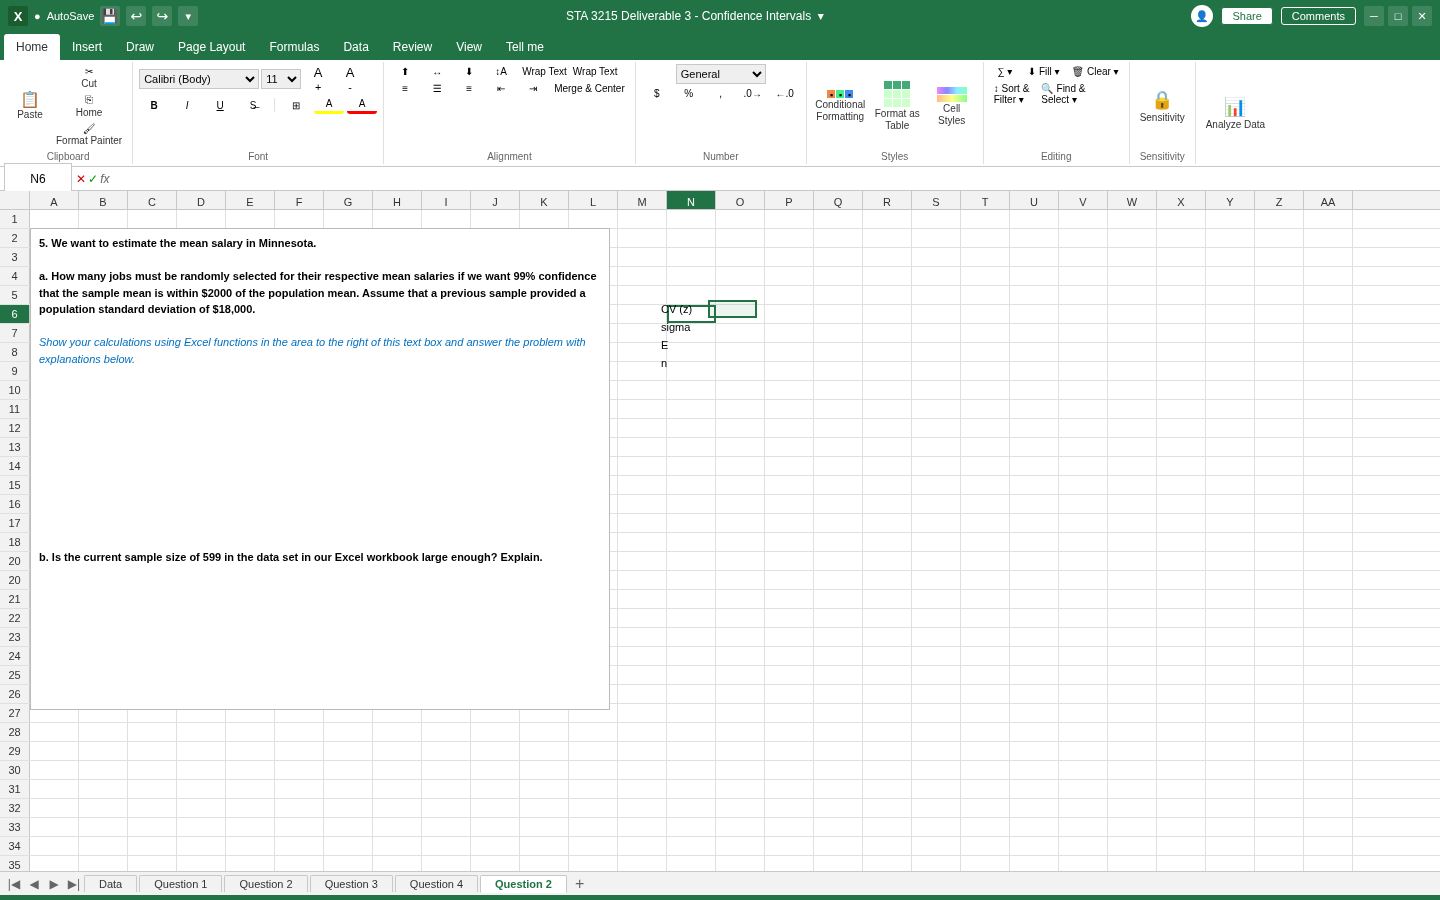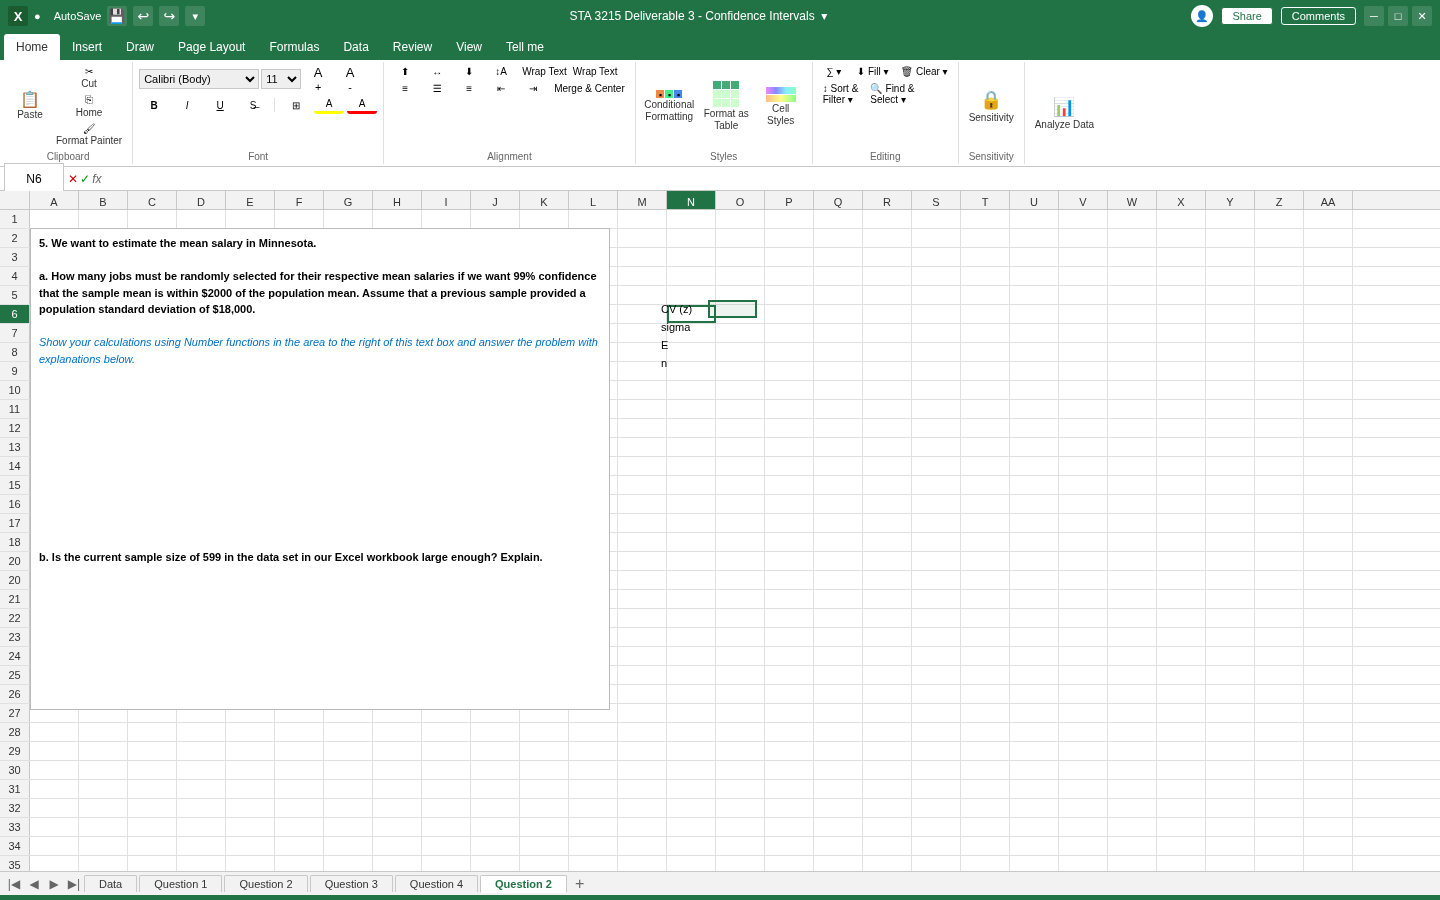--- a/index.html
+++ b/index.html
@@ -95,21 +95,21 @@
     
     #formula-bar {
       display: flex;
       align-items: center;
       border-bottom: 1px solid #c8c8c8;
       height: 24px;
       padding: 0 4px;
       gap: 4px;
     }
     #cell-ref {
-      width: 60px;
+      width: 68px;
       border: 1px solid #c8c8c8;
       padding: 8px 4px;
       font-size: 12px;
       text-align: center;
     }
     #formula-icons { display: flex; gap: 2px; align-items: center; color: #666; }
     #formula-input {
       flex: 1;
       border: none;
       outline: none;
@@ -279,21 +279,21 @@
       height: calc(900px - 32px - 28px - 90px - 24px - 22px - 24px);
     }
   </style>
 </head>
 <body>
 
 <div id="title-bar">
   <div id="title-bar-left">
     <div class="title-icon" style="background:#1a5c30; color:white; font-weight:bold; font-size:13px;">X</div>
     <span style="font-size:11px;">●</span>
-    <span style="font-size:11px;margin-left:7px;">AutoSave</span>
+    <span style="font-size:11px;">AutoSave</span>
     <div class="title-icon" style="font-size:14px;">💾</div>
     <div class="title-icon" style="font-size:14px;">↩</div>
     <div class="title-icon" style="font-size:14px;">↪</div>
     <div class="title-icon" style="font-size:11px;">▾</div>
   </div>
   <div id="title-bar-center">
     <span>STA 3215 Deliverable 3 - Confidence Intervals</span> &nbsp;▾
   </div>
   <div id="title-bar-right">
     <div class="qs-icon">👤</div>
@@ -382,20 +382,33 @@
         <div class="rb-btn">☰</div>
         <div class="rb-btn">≡</div>
         <div class="rb-btn">⇤</div>
         <div class="rb-btn">⇥</div>
         <div class="rb-btn" style="font-size:10px;">Merge &amp; Center</div>
       </div>
     </div>
     <div class="ribbon-group-label">Alignment</div>
   </div>
 
+  <div class="ribbon-group">
+    <div class="ribbon-group-content" style="flex-direction:column; gap:2px;">
+      <select style="font-size:11px; width:90px; height:20px; border:1px solid #c8c8c8;"><option>General</option></select>
+      <div style="display:flex; gap:2px; font-size:13px;">
+        <div class="rb-btn">$</div>
+        <div class="rb-btn">%</div>
+        <div class="rb-btn">,</div>
+        <div class="rb-btn">.0→</div>
+        <div class="rb-btn">←.0</div>
+      </div>
+    </div>
+    <div class="ribbon-group-label">Number</div>
+  </div>
 
   <div class="ribbon-group">
     <div class="ribbon-group-content">
       <div class="rb-btn large" style="font-size:9px; max-width:55px; text-align:center;">
         <div style="display:flex; gap:1px;">
           <div style="width:8px; height:8px; background:#e84;">▪</div>
           <div style="width:8px; height:8px; background:#4e8;">▪</div>
           <div style="width:8px; height:8px; background:#48e;">▪</div>
         </div>
         <div class="label">Conditional Formatting</div>
@@ -505,21 +518,21 @@
   </div>
 
   <div id="grid-container">
     <div id="grid-wrapper">
 
       <div class="text-box" style="top:18px; left:30px; width:580px; height:482px; z-index:5; font-size:11px; line-height:1.5;">
         <p class="text-bold">5. We want to estimate the mean salary in Minnesota.</p>
         <br>
         <p><span class="text-bold">a. How many jobs must be randomly selected for their respective mean salaries if we want 99% confidence that the sample mean is within $2000 of the population mean. Assume that a previous sample provided a population standard deviation of $18,000.</span></p>
         <br>
-        <p class="text-italic text-blue">Show your calculations using Number functions in the area to the right of this text box and answer the problem with explanations below.</p>
+        <p class="text-italic text-blue">Show your calculations using Excel functions in the area to the right of this text box and answer the problem with explanations below.</p>
         <br><br><br><br><br><br><br><br><br><br><br>
         <p><span class="text-bold">b. Is the current sample size of 599 in the data set in our Excel workbook large enough? Explain.</span></p>
       </div>
 
       <div style="position:absolute; top:90px; left:659px; font-size:11px; width:49px; padding:0 2px; line-height:18px; z-index:4;">CV (z)</div>
 
       <div style="position:absolute; top:108px; left:659px; font-size:11px; width:49px; padding:0 2px; line-height:18px; z-index:4;">sigma</div>
 
       <div style="position:absolute; top:126px; left:659px; font-size:11px; width:49px; padding:0 2px; line-height:18px; z-index:4;">E</div>
 

